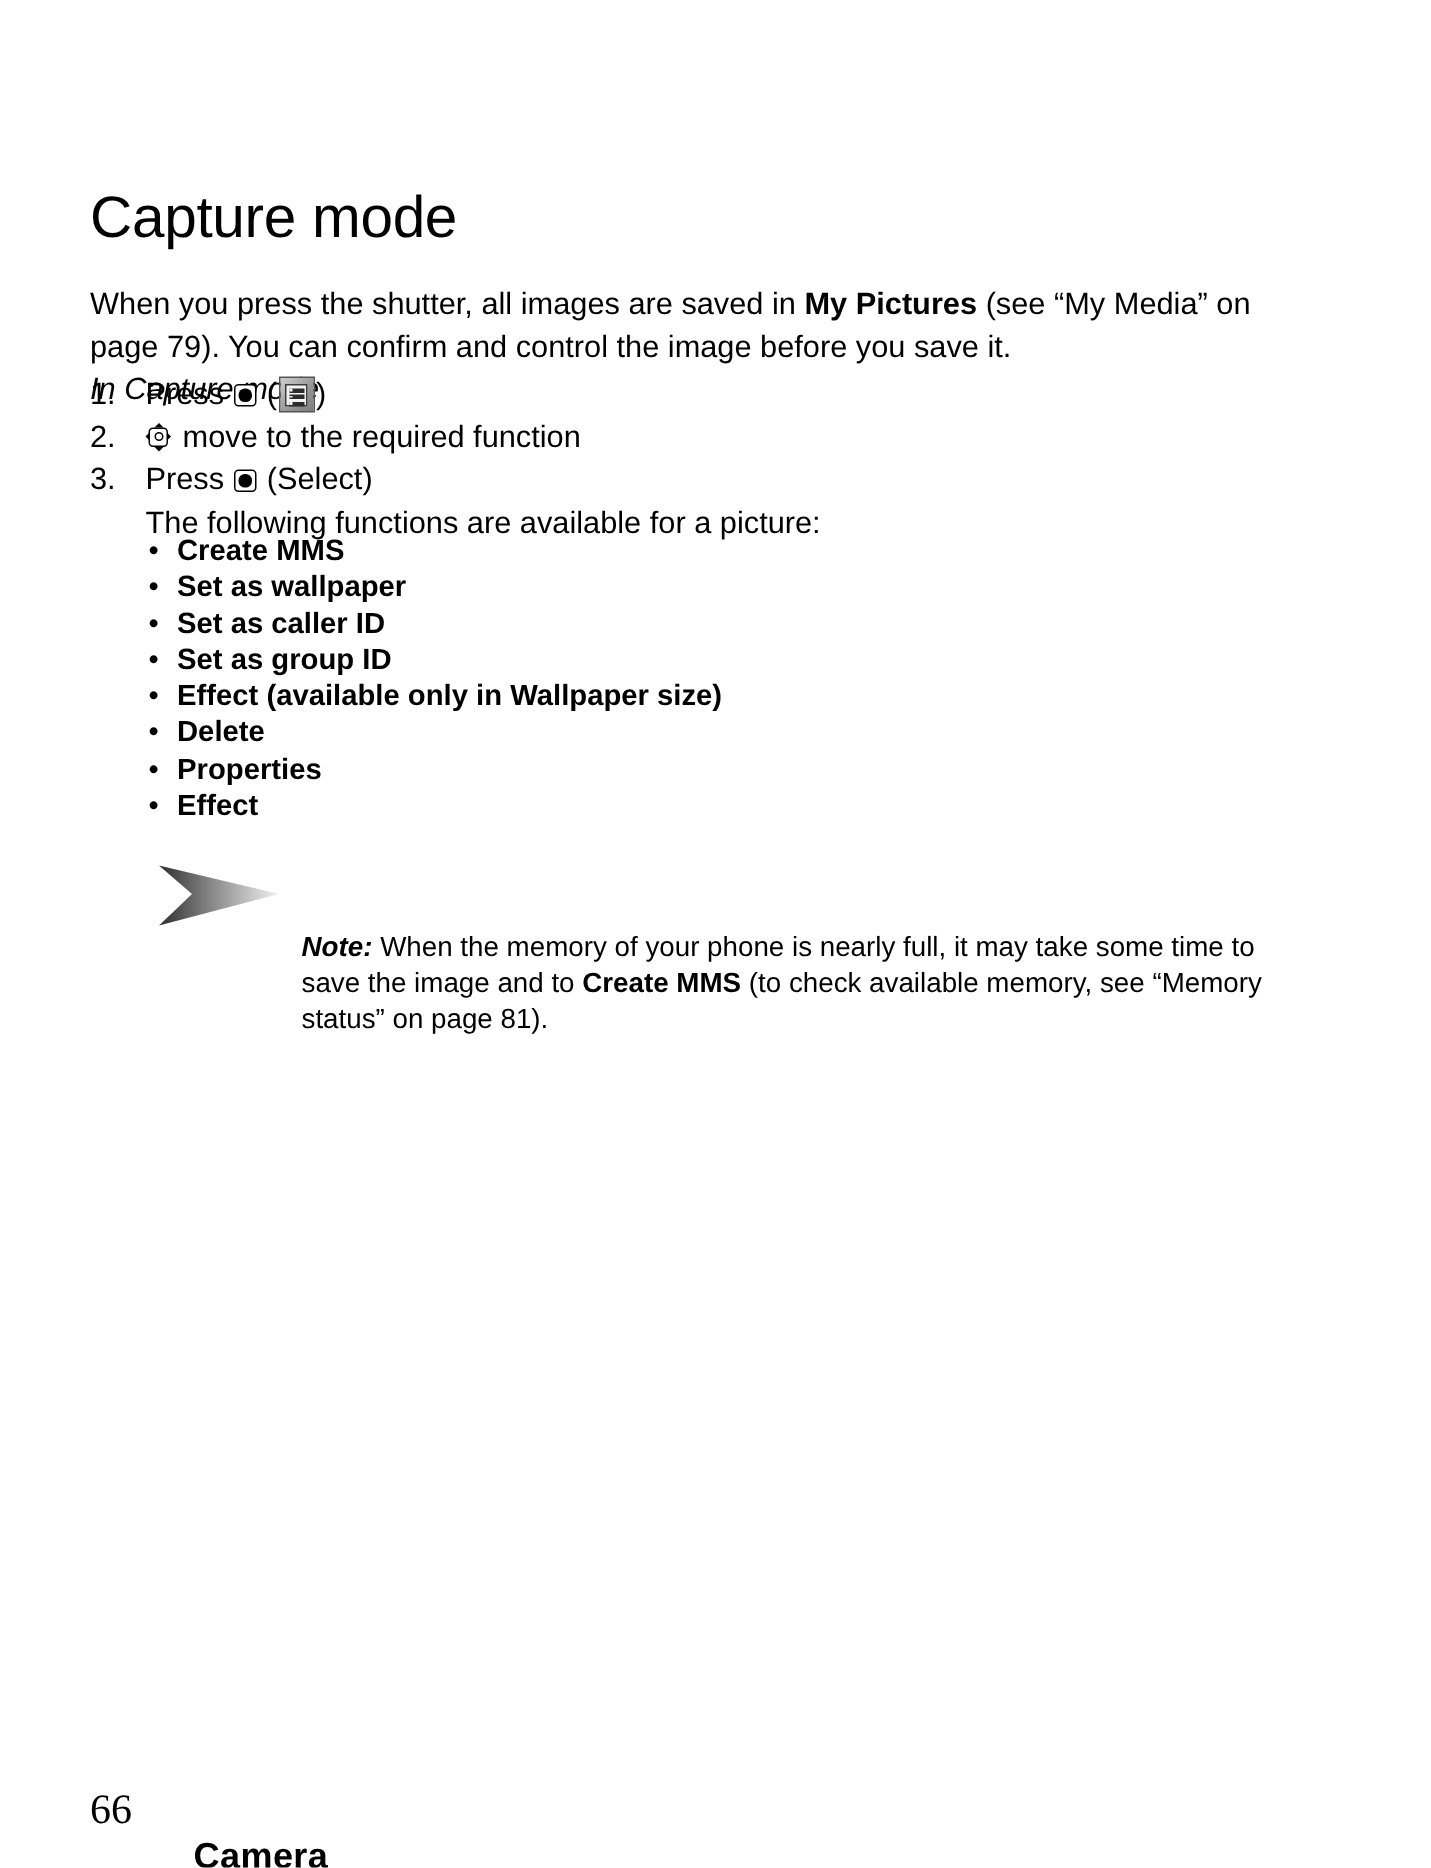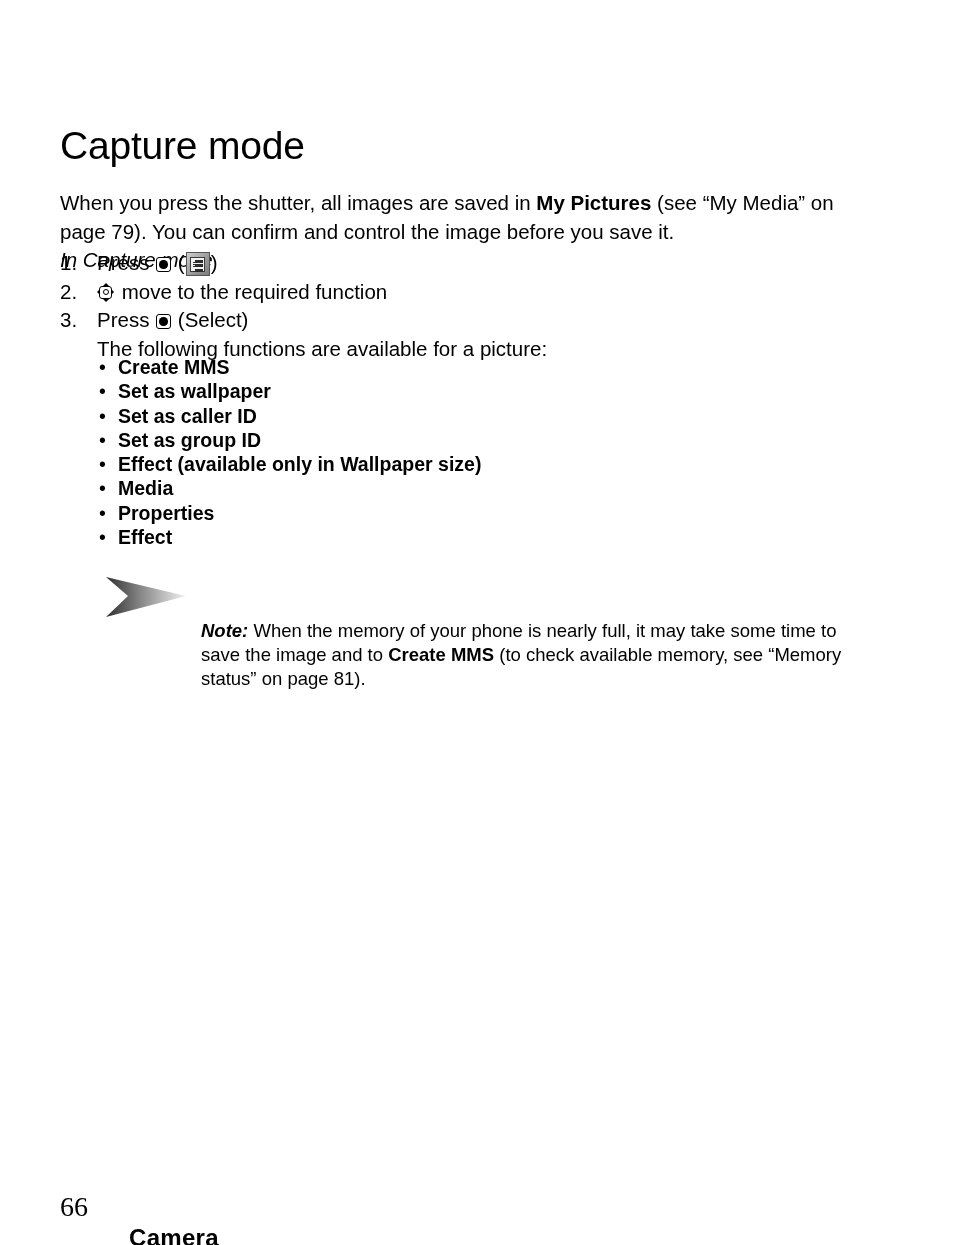--- a/index.html
+++ b/index.html
@@ -333,21 +333,21 @@
 
     <div class="func-item">
       <span class="func-bullet">•</span><span class="func-name">Set as group ID</span><span class="func-note"></span>
     </div>
 
     <div class="func-item">
       <span class="func-bullet">•</span><span class="func-name">Effect</span><span class="func-note"> (available only in Wallpaper size)</span>
     </div>
 
     <div class="func-item">
-      <span class="func-bullet">•</span><span class="func-name">Media</span><span class="func-note"></span>
+      <span class="func-bullet">•</span><span class="func-name">Delete</span><span class="func-note"></span>
     </div>
 
     <div class="func-item">
       <span class="func-bullet">•</span><span class="func-name">Properties</span><span class="func-note"></span>
     </div>
 
     <div class="func-item">
       <span class="func-bullet">•</span><span class="func-name">Effect</span><span class="func-note"></span>
     </div>
   </div>

